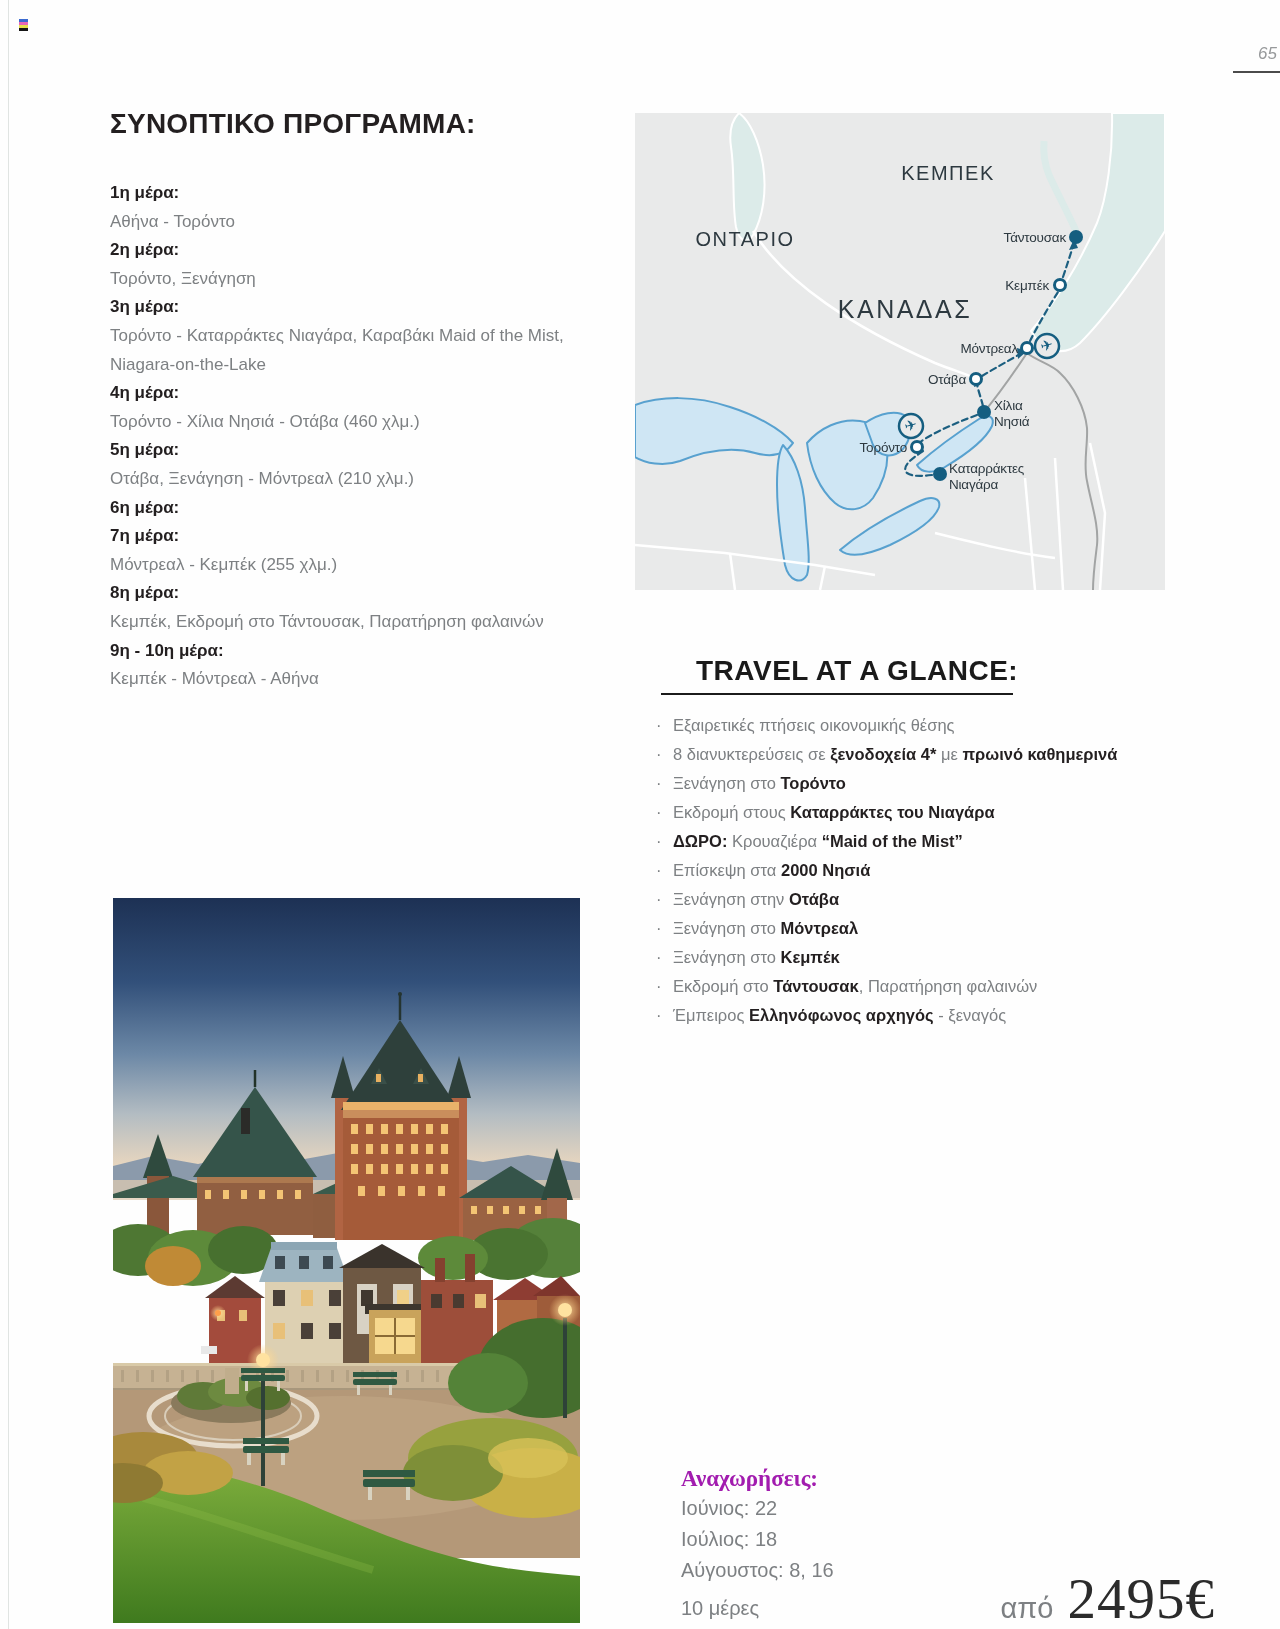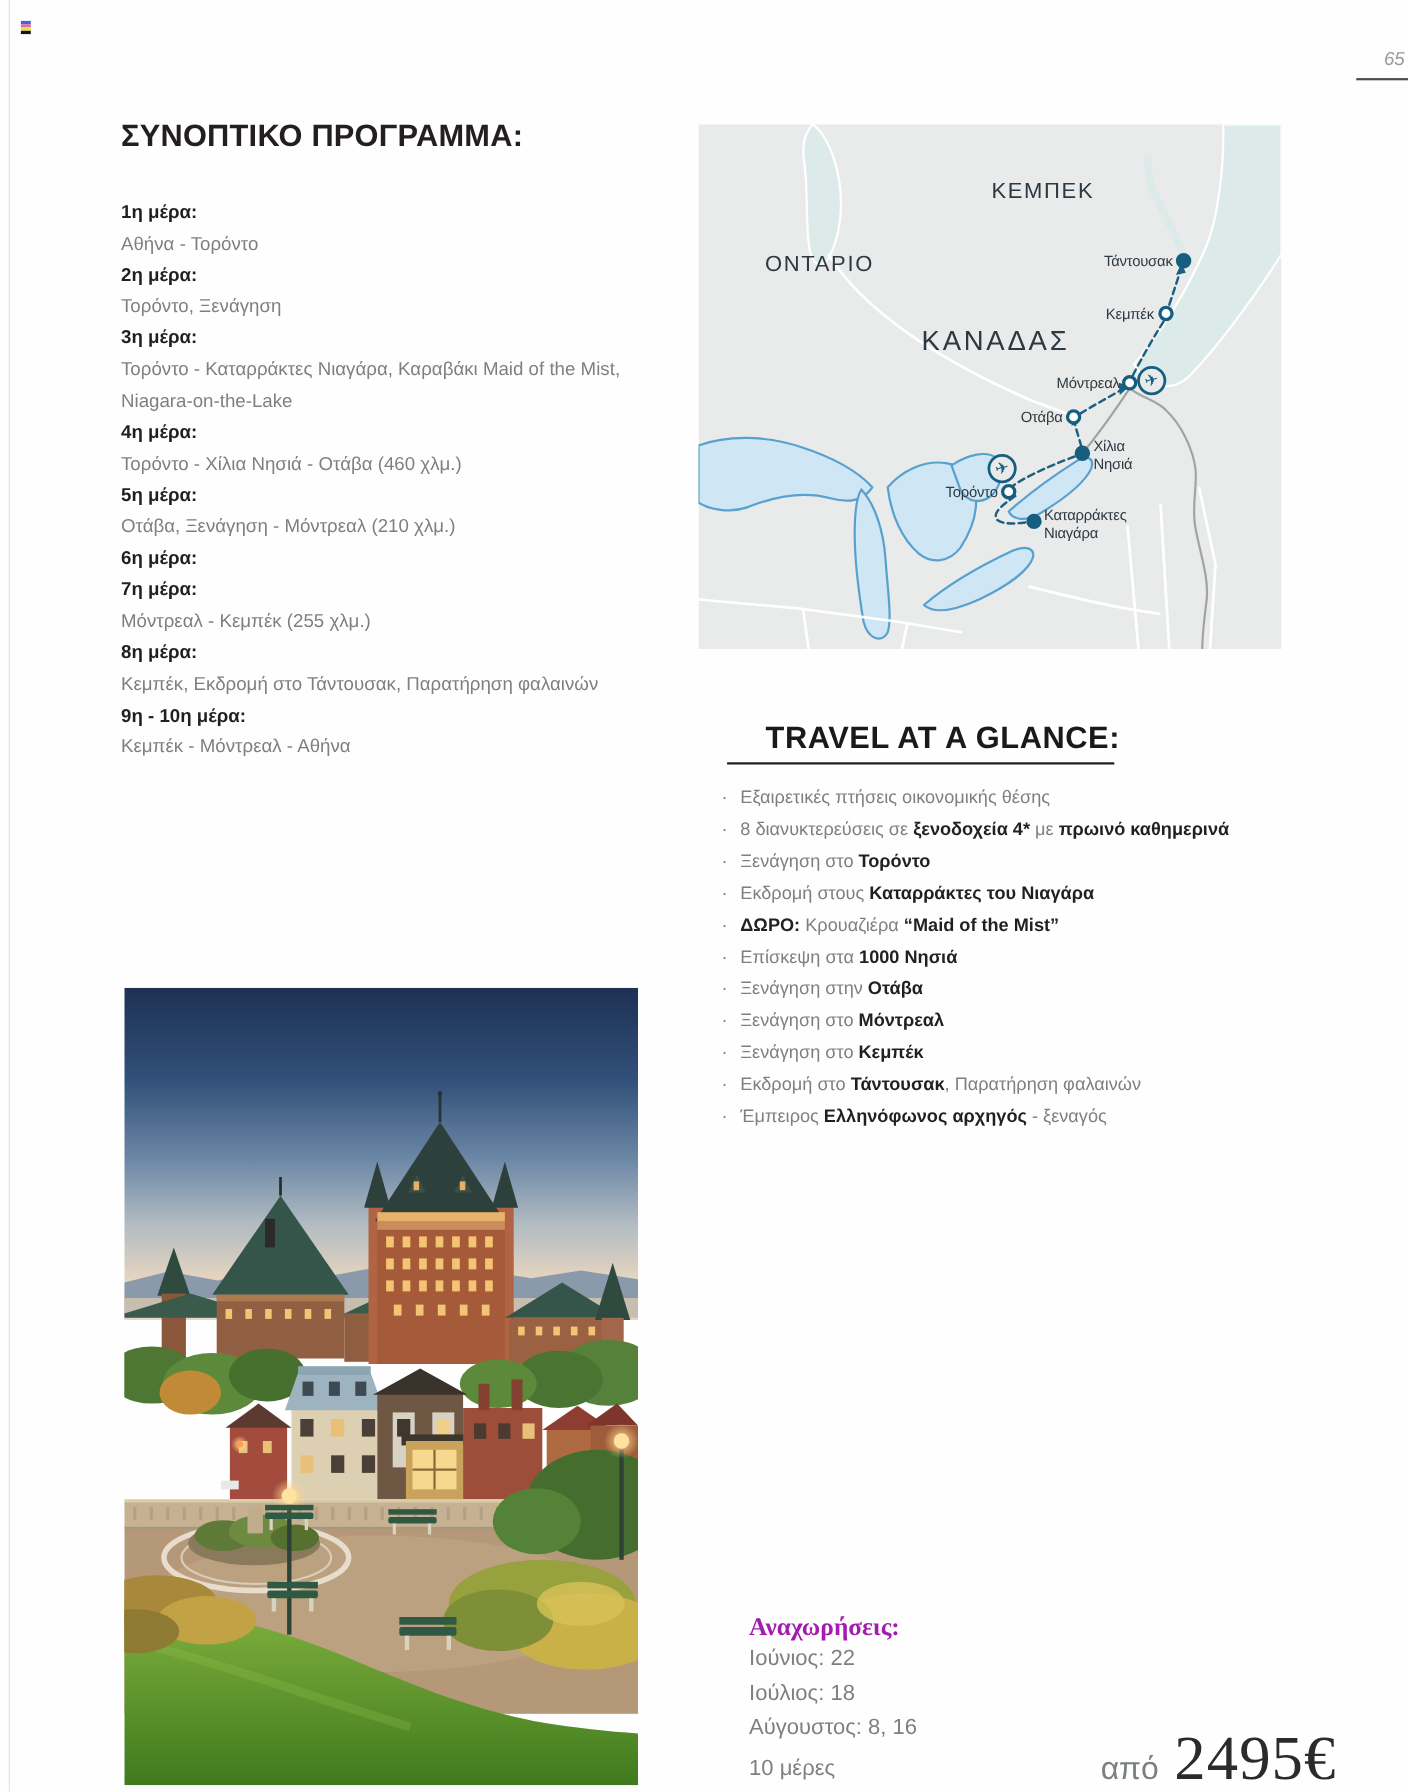--- a/index.html
+++ b/index.html
@@ -180,21 +180,21 @@
     <div class="bullet-row">
       <span class="dot">·</span>
       <span class="btxt"><span>Εκδρομή στους </span><span class="b">Καταρράκτες του Νιαγάρα</span></span>
     </div>
     <div class="bullet-row">
       <span class="dot">·</span>
       <span class="btxt"><span class="b">ΔΩΡΟ:</span><span> Κρουαζιέρα </span><span class="b">“Maid of the Mist”</span></span>
     </div>
     <div class="bullet-row">
       <span class="dot">·</span>
-      <span class="btxt"><span>Επίσκεψη στα </span><span class="b">1000 Νησιά</span></span>
+      <span class="btxt"><span>Επίσκεψη στα </span><span class="b">2000 Νησιά</span></span>
     </div>
     <div class="bullet-row">
       <span class="dot">·</span>
       <span class="btxt"><span>Ξενάγηση στην </span><span class="b">Οτάβα</span></span>
     </div>
     <div class="bullet-row">
       <span class="dot">·</span>
       <span class="btxt"><span>Ξενάγηση στο </span><span class="b">Μόντρεαλ</span></span>
     </div>
     <div class="bullet-row">

